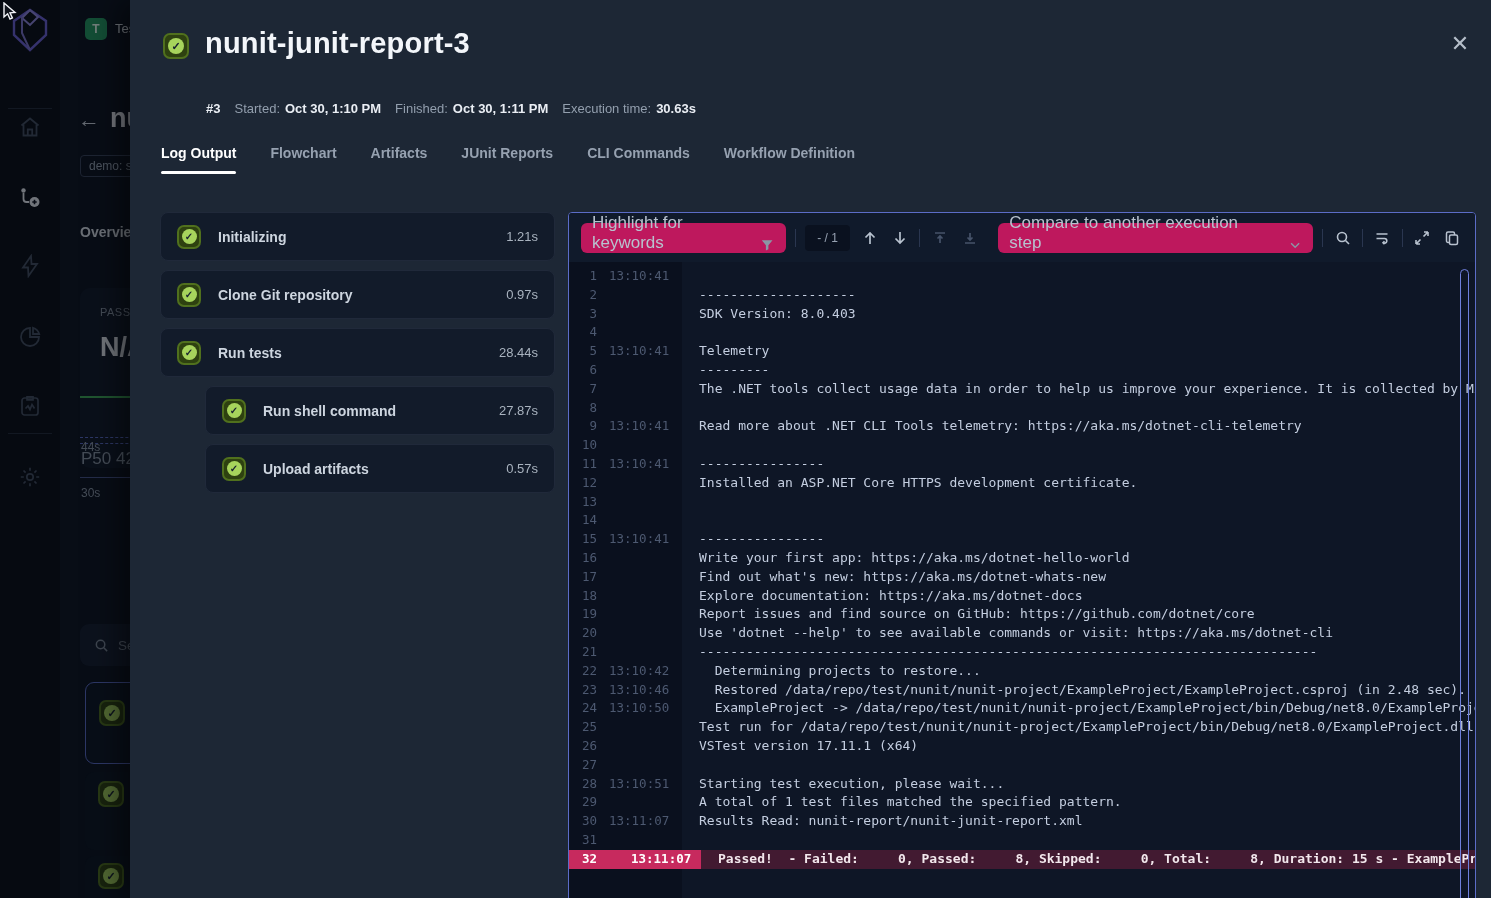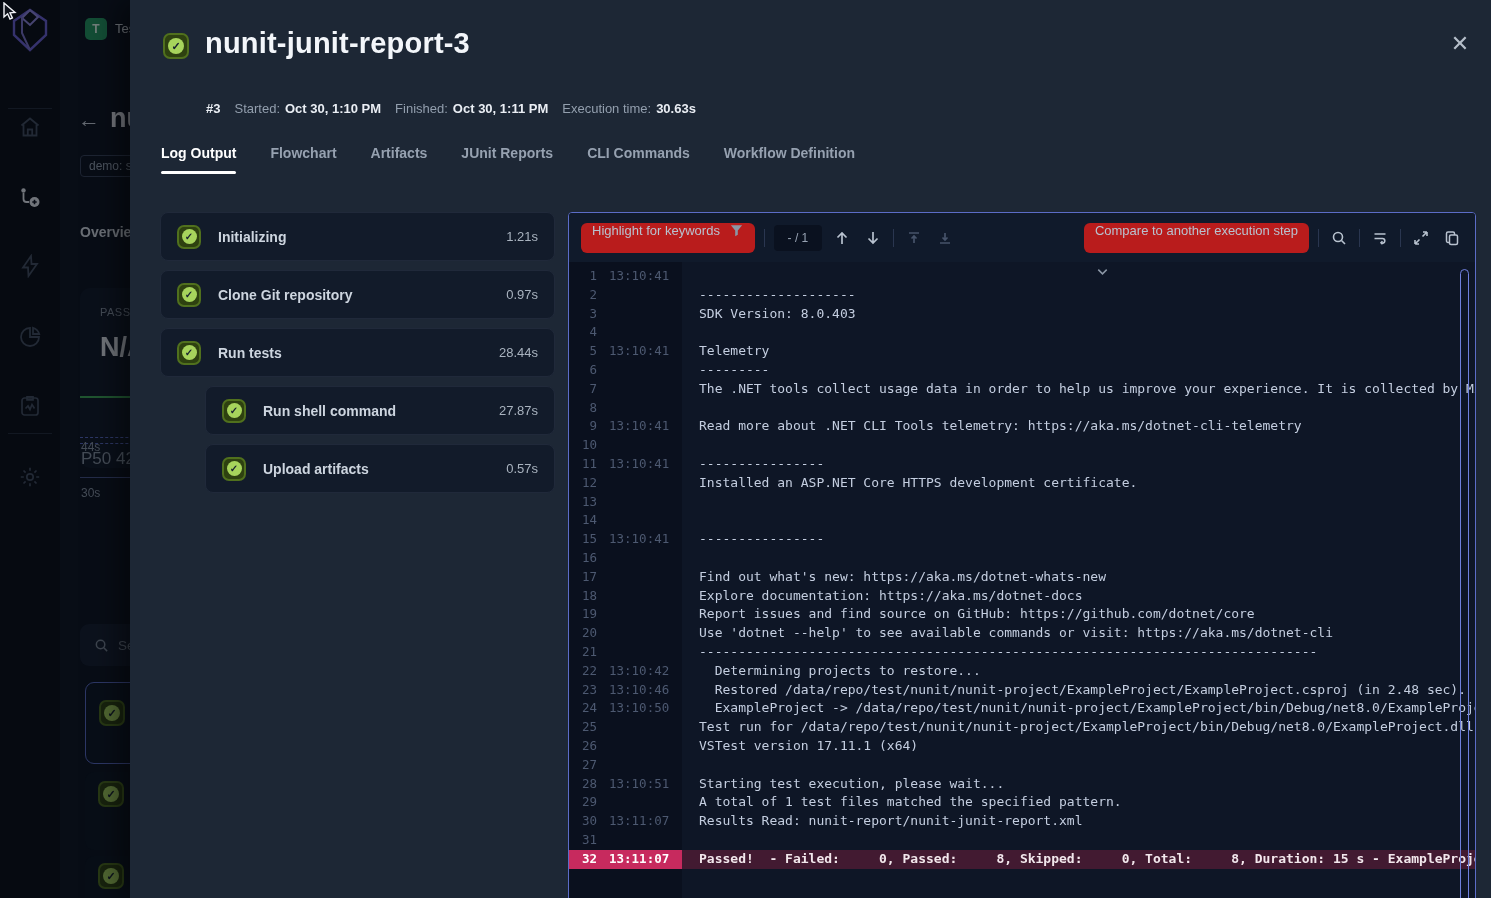--- a/index.html
+++ b/index.html
@@ -48,40 +48,40 @@
   .step { height:49px; margin-bottom:9px; background:#121b2a; border:1px solid #20293a;
           border-radius:8px; display:flex; align-items:center; padding:0 16px; gap:17px; cursor:pointer; }
   .step.nested { margin-left:45px; }
   .step .slabel { font-size:14px; font-weight:bold; color:#cdd5df; flex:1; }
   .step .stime { font-size:13px; color:#a9b3bf; }
 
   
   #log-panel { position:absolute; left:438px; top:212px; width:908px; height:700px;
                background:#0e1626; border:1px solid #5b6cc7; border-radius:4px; overflow:hidden; }
   #log-toolbar { height:49px; display:flex; align-items:center; padding:0 12px; gap:9px; background:#101a2b; }
-  .pill { height:30px; background:#b91c1c; border-radius:6px; display:flex; align-items:flex-start;
-          gap:9px; padding:0 11px; font-size:13px; color:#b8c2cf; cursor:pointer; }
+  .pill { height:30px; background:#be185d; border-radius:6px; display:flex; align-items:flex-end;
+          gap:9px; padding:0 11px; font-size:17px; color:#b8c2cf; cursor:pointer; }
   .tsep { width:1px; height:18px; background:#2a3650; }
   .tbtn { width:22px; height:22px; color:#b8c2cf; display:flex; align-items:center; justify-content:center; cursor:pointer; }
   .tbtn svg { width:16px; height:16px; }
   .tbtn.dis { color:#46536a; }
   #counter { width:48px; height:26px; background:#0a111f; border-radius:4px; color:#97a2b2;
              font-size:12px; display:flex; align-items:center; justify-content:center; }
   .spacer { flex:1; }
   .ticon { width:15px; height:15px; color:#8b96a5; }
 
   #log-body { position:absolute; left:0; top:49px; right:0; bottom:0; padding-top:5px;
               font-family:"DejaVu Sans Mono", monospace; font-size:13px; }
   #log-body::before { content:""; position:absolute; left:0; top:0; bottom:0; width:113px; background:#0a101e; }
   .lrow { display:flex; height:18.8px; line-height:18.8px; position:relative; white-space:pre; }
   .gut { flex:0 0 113px; display:flex; }
   .ln { width:28px; text-align:right; color:#4d5971; font-size:12.5px; }
   .ts { width:70px; margin-left:12px; color:#4d5971; font-size:12.5px; }
   .tx { flex:1; padding-left:17px; color:#c4cee0; overflow:hidden; }
-  .lrow.hl .gut { background:#c72a5e; }
+  .lrow.hl .gut { background:#c72a5e;gap:22px; }
   .lrow.hl .ln, .lrow.hl .ts { color:#ffffff; font-weight:bold; }
   .lrow.hl .tx { background:#421a31; color:#f2e7ec; font-weight:bold; }
   #scroll-thumb { position:absolute; right:6px; top:56px; bottom:-4px; width:9px;
                   border:1.5px solid #6f80dd; border-radius:8px; }
 
   
   .bgtxt { position:absolute; color:#8b96a5; }
   #cursor { position:absolute; left:2px; top:2px; z-index:50; }
 </style>
 </head>
@@ -286,21 +286,21 @@
         <svg viewBox="0 0 16 16" fill="none" stroke="currentColor" stroke-width="1.7">
             <path d="M3 3h10M8 13V6M5.5 8.5 8 6l2.5 2.5"></path>
           </svg>
       </div>
       <div class="tbtn dis">
         <svg viewBox="0 0 16 16" fill="none" stroke="currentColor" stroke-width="1.7">
             <path d="M3 13h10M8 3v7M5.5 7.5 8 10l2.5-2.5"></path>
           </svg>
       </div>
       <div class="spacer"></div>
-      <div class="pill" style="gap:26px;flex-direction:column;">
+      <div class="pill" style="gap:26px;">
         <span>Compare to another execution step</span>
         <span class="ticon">
           <svg viewBox="0 0 16 16" fill="none" stroke="currentColor" stroke-width="1.6">
               <path d="M3.5 6 8 10.5 12.5 6"></path>
             </svg>
         </span>
       </div>
       <div class="tsep"></div>
       <div class="tbtn">
         <svg viewBox="0 0 16 16" fill="none" stroke="currentColor" stroke-width="1.6">
@@ -337,21 +337,21 @@
         <div class="lrow"><div class="gut"><span class="ln">6</span><span class="ts"></span></div><span class="tx">---------</span></div>
         <div class="lrow"><div class="gut"><span class="ln">7</span><span class="ts"></span></div><span class="tx">The .NET tools collect usage data in order to help us improve your experience. It is collected by Microsof</span></div>
         <div class="lrow"><div class="gut"><span class="ln">8</span><span class="ts"></span></div><span class="tx"></span></div>
         <div class="lrow"><div class="gut"><span class="ln">9</span><span class="ts">13:10:41</span></div><span class="tx">Read more about .NET CLI Tools telemetry: https://aka.ms/dotnet-cli-telemetry</span></div>
         <div class="lrow"><div class="gut"><span class="ln">10</span><span class="ts"></span></div><span class="tx"></span></div>
         <div class="lrow"><div class="gut"><span class="ln">11</span><span class="ts">13:10:41</span></div><span class="tx">----------------</span></div>
         <div class="lrow"><div class="gut"><span class="ln">12</span><span class="ts"></span></div><span class="tx">Installed an ASP.NET Core HTTPS development certificate.</span></div>
         <div class="lrow"><div class="gut"><span class="ln">13</span><span class="ts"></span></div></div>
         <div class="lrow"><div class="gut"><span class="ln">14</span><span class="ts"></span></div><span class="tx"></span></div>
         <div class="lrow"><div class="gut"><span class="ln">15</span><span class="ts">13:10:41</span></div><span class="tx">----------------</span></div>
-        <div class="lrow"><div class="gut"><span class="ln">16</span><span class="ts"></span></div></div>
+        <div class="lrow"><div class="gut"><span class="ln">16</span><span class="ts"></span></div><span class="tx">Write your first app: https://aka.ms/dotnet-hello-world</span></div>
         <div class="lrow"><div class="gut"><span class="ln">17</span><span class="ts"></span></div><span class="tx">Find out what's new: https://aka.ms/dotnet-whats-new</span></div>
         <div class="lrow"><div class="gut"><span class="ln">18</span><span class="ts"></span></div><span class="tx">Explore documentation: https://aka.ms/dotnet-docs</span></div>
         <div class="lrow"><div class="gut"><span class="ln">19</span><span class="ts"></span></div><span class="tx">Report issues and find source on GitHub: https://github.com/dotnet/core</span></div>
         <div class="lrow"><div class="gut"><span class="ln">20</span><span class="ts"></span></div><span class="tx">Use 'dotnet --help' to see available commands or visit: https://aka.ms/dotnet-cli</span></div>
         <div class="lrow"><div class="gut"><span class="ln">21</span><span class="ts"></span></div><span class="tx">-------------------------------------------------------------------------------</span></div>
         <div class="lrow"><div class="gut"><span class="ln">22</span><span class="ts">13:10:42</span></div><span class="tx">  Determining projects to restore...</span></div>
         <div class="lrow"><div class="gut"><span class="ln">23</span><span class="ts">13:10:46</span></div><span class="tx">  Restored /data/repo/test/nunit/nunit-project/ExampleProject/ExampleProject.csproj (in 2.48 sec).</span></div>
         <div class="lrow"><div class="gut"><span class="ln">24</span><span class="ts">13:10:50</span></div><span class="tx">  ExampleProject -&gt; /data/repo/test/nunit/nunit-project/ExampleProject/bin/Debug/net8.0/ExampleProject.dll</span></div>
         <div class="lrow"><div class="gut"><span class="ln">25</span><span class="ts"></span></div><span class="tx">Test run for /data/repo/test/nunit/nunit-project/ExampleProject/bin/Debug/net8.0/ExampleProject.dll (.NET</span></div>
         <div class="lrow"><div class="gut"><span class="ln">26</span><span class="ts"></span></div><span class="tx">VSTest version 17.11.1 (x64)</span></div>

